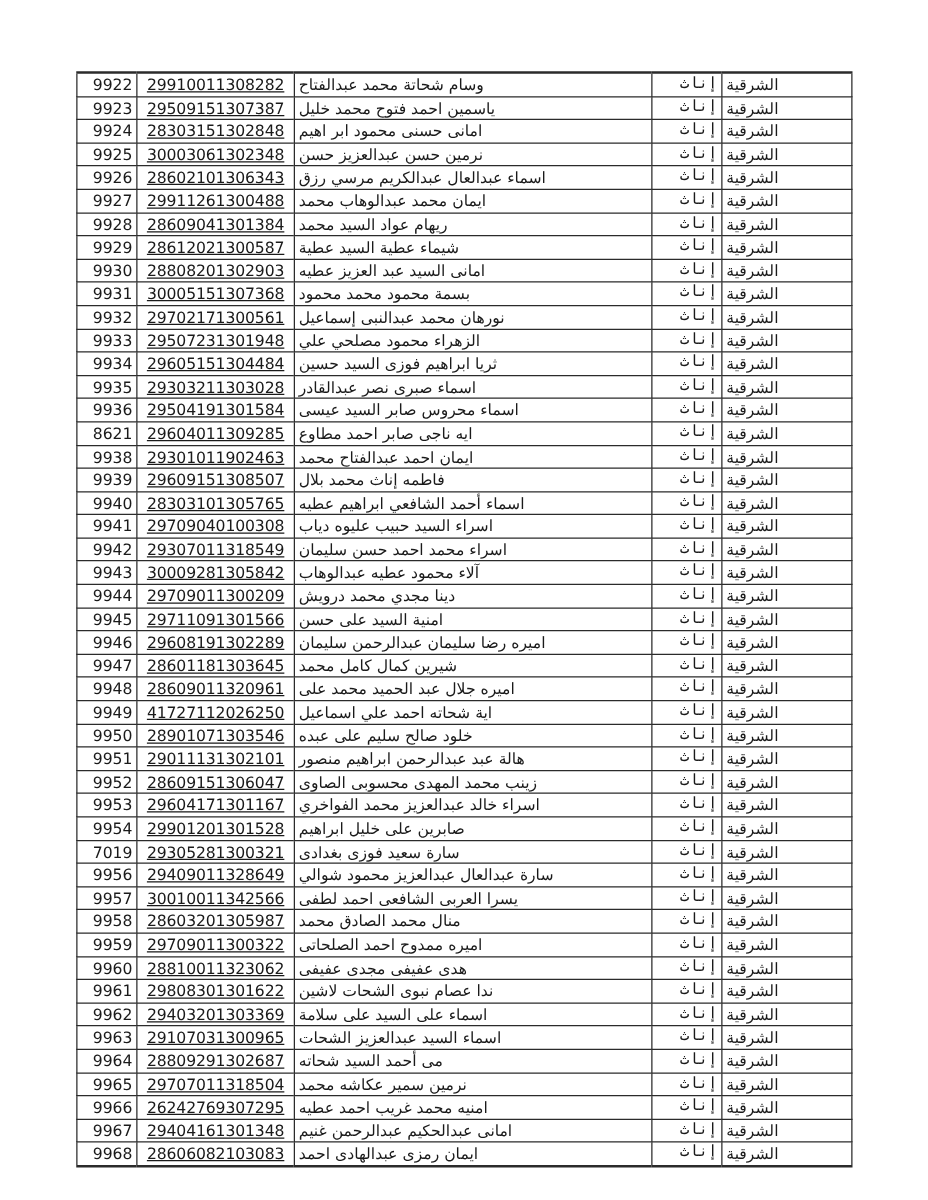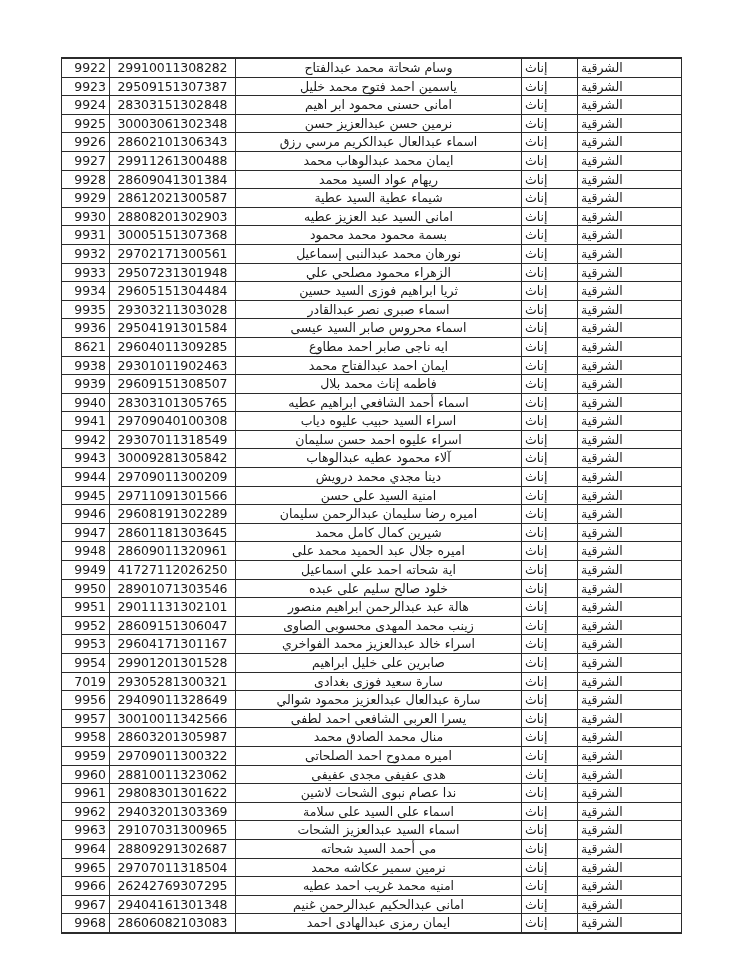--- a/index.html
+++ b/index.html
@@ -57,31 +57,33 @@
     direction: ltr;
     font-size: 13px;
     border-right-width: 2px;
   }
   td.nid {
     text-align: center;
     direction: ltr;
     font-size: 13.5px;
     letter-spacing: -0.1px;
     border-left-width: 2px;
+    text-decoration: underline;
   }
   td.name {
-    text-align: center;
+    text-align: left;
     direction: rtl;
     font-size: 12.5px;
     padding-right: 5px;
   }
   td.gender {
-    text-align: left;
+    text-align: right;
     direction: rtl;
     font-size: 12px;
+    font-family: Liberation Mono, monospace;
   }
   td.gov {
     text-align: left;
     direction: rtl;
     font-size: 12px;
     padding-left: 4px;
     margin-left: 23px;
   }
   table.roster tr:first-child td { border-top-width: 2px; }
   table.roster tr:last-child  td { border-bottom-width: 2px; }
@@ -236,21 +238,21 @@
           <tr>
             <td class="gov">الشرقية</td>
             <td class="gender">إناث</td>
             <td class="name">اسراء السيد حبيب عليوه دياب</td>
             <td class="nid">29709040100308</td>
             <td class="seq">9941</td>
           </tr>
           <tr>
             <td class="gov">الشرقية</td>
             <td class="gender">إناث</td>
-            <td class="name">اسراء عليوه احمد حسن سليمان</td>
+            <td class="name">اسراء محمد احمد حسن سليمان</td>
             <td class="nid">29307011318549</td>
             <td class="seq">9942</td>
           </tr>
           <tr>
             <td class="gov">الشرقية</td>
             <td class="gender">إناث</td>
             <td class="name">آلاء محمود عطيه عبدالوهاب</td>
             <td class="nid">30009281305842</td>
             <td class="seq">9943</td>
           </tr>

